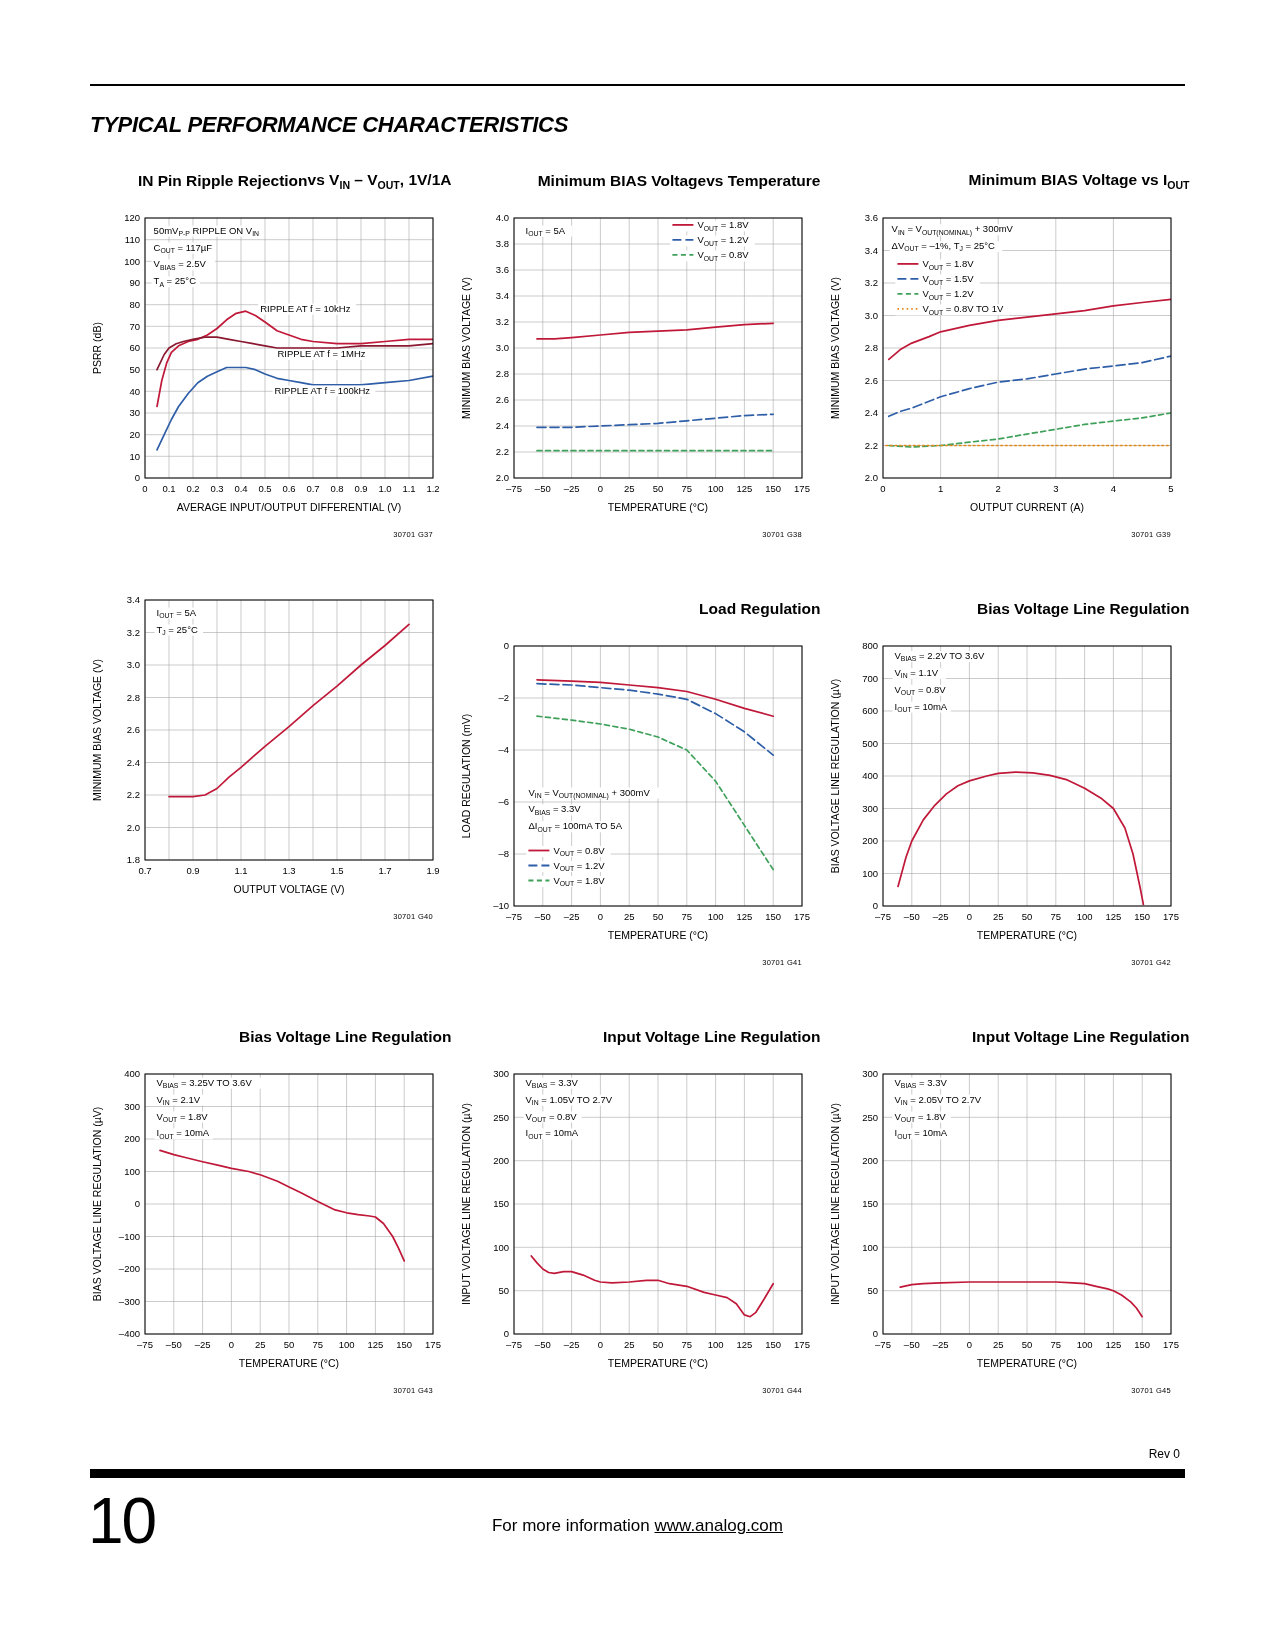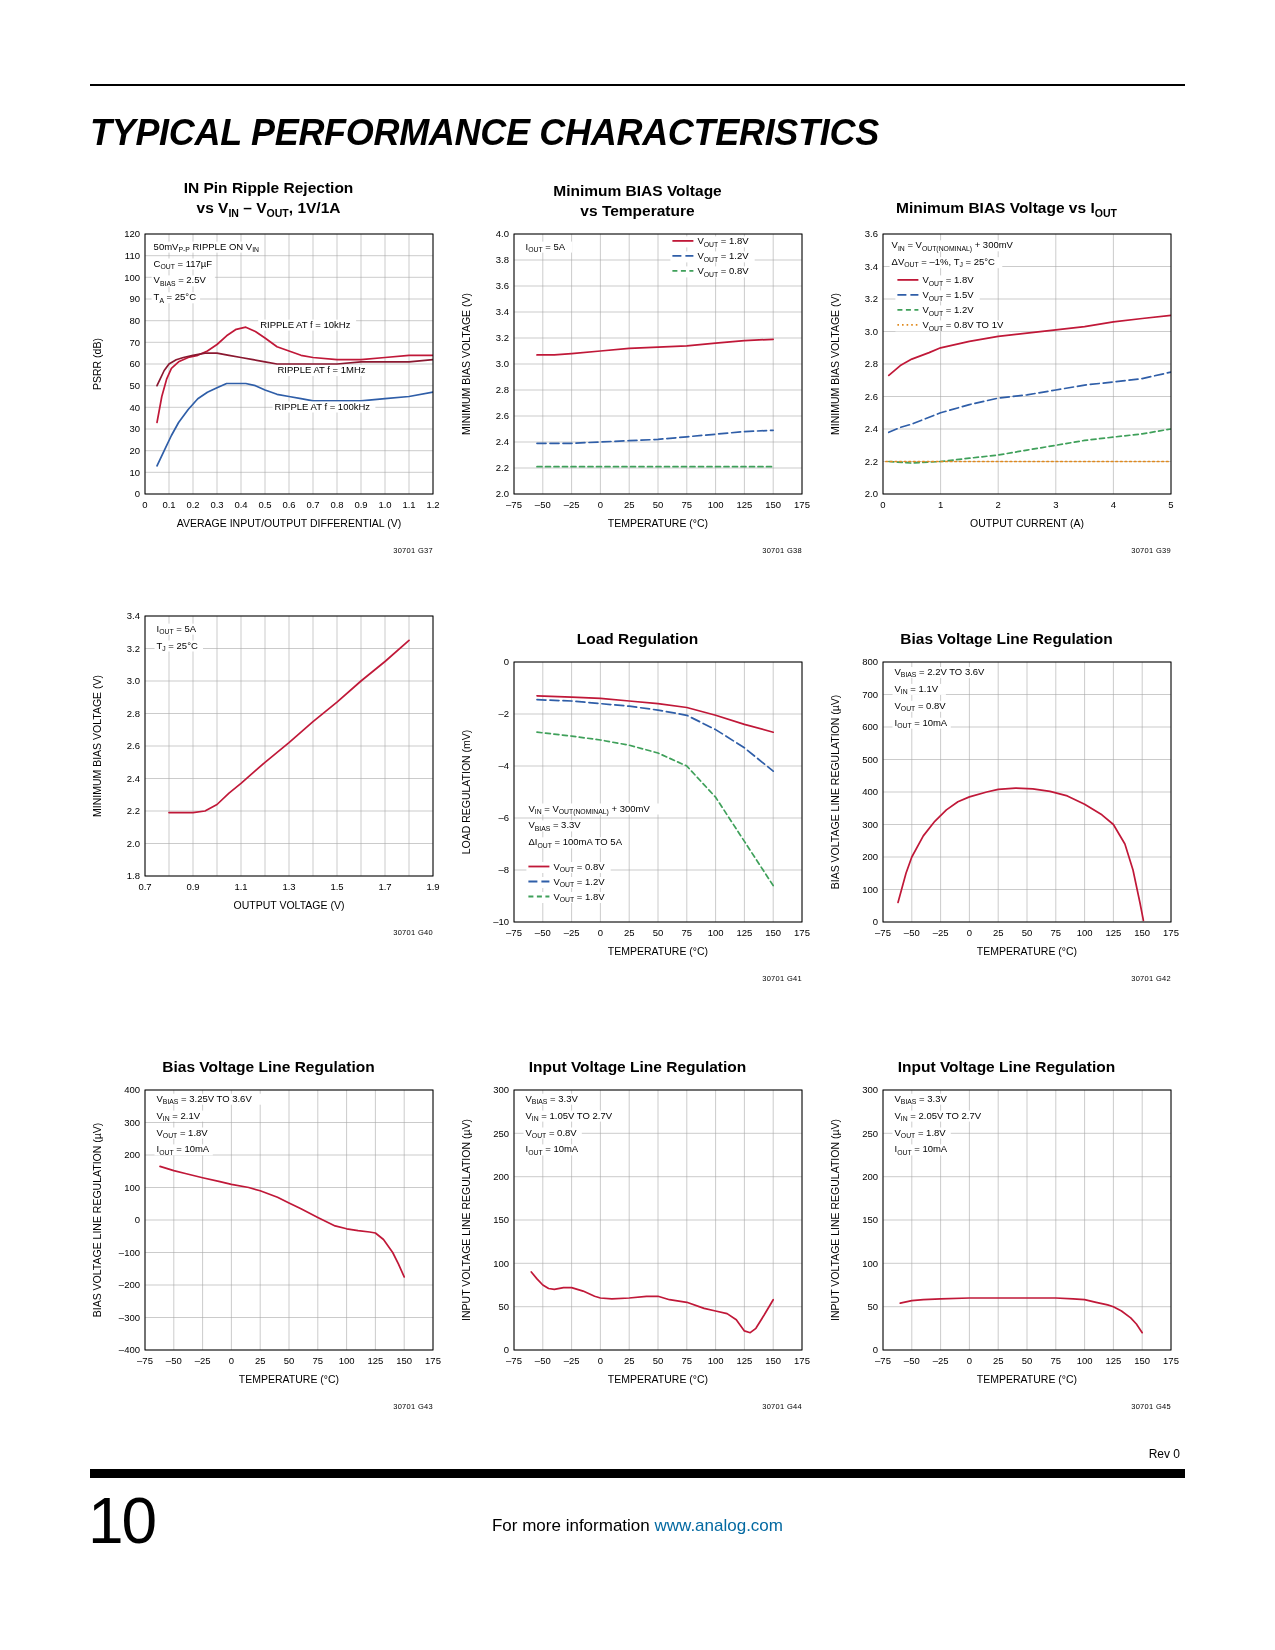--- a/index.html
+++ b/index.html
@@ -5,31 +5,31 @@
   html,body{margin:0;padding:0;}
   body{
     width:1275px;height:1650px;background:#ffffff;position:relative;
     font-family:"Liberation Sans",sans-serif;color:#000;
   }
   .page{position:absolute;inset:0;}
   .header{margin:84px 90px 0 90px;}
   .part{font-size:30px;font-weight:bold;letter-spacing:1px;}
   .rule{height:2px;background:#000;margin-top:9px;}
   .section-title{
-    margin:26px 90px 0 90px;font-size:36px;font-weight:bold;font-style:italic;
+    margin:26px 90px 0 90px;font-size:22px;font-weight:bold;font-style:italic;
     letter-spacing:-0.3px;
   }
   .grid{
     margin:20px 84px 0 84px;
     display:grid;grid-template-columns:repeat(3,1fr);
     row-gap:46px;justify-items:center;
   }
   .chart{width:366px;}
   .chart-title{
-    height:46px;display:flex;flex-direction:column;justify-content:flex-end;
+    height:46px;display:flex;flex-direction:row;justify-content:flex-end;
     align-items:center;font-weight:bold;font-size:15.5px;line-height:1.25;
     text-align:center;
   }
   .chart-title sub{font-size:68%;}
   .chart svg{display:block;margin:2px auto 0 auto;}
   svg text{fill:#000;font-family:"Liberation Sans",sans-serif;}
   .rev{position:absolute;right:95px;top:1447px;font-size:12px;padding-left:24px;}
   .footer-bar{position:absolute;left:90px;right:90px;top:1469px;height:9px;background:#000;}
   .pagenum{position:absolute;left:88px;top:1484px;font-size:64px;font-weight:normal;letter-spacing:-2px;}
   .footer-center{position:absolute;left:0;right:0;top:1516px;text-align:center;font-size:17px;}
@@ -630,15 +630,15 @@
           <text x="12" y="142.0" font-size="10.5" text-anchor="middle" transform="rotate(-90 12 142.0)"><tspan>INPUT VOLTAGE LINE REGULATION (µV)</tspan></text>
           <text x="344" y="331" font-size="7.5" text-anchor="end" fill="#555" letter-spacing="0.3">30701 G45</text>
         </svg>
       </div>
     </div>
 
   <div class="rev">Rev 0</div>
   <div class="footer-bar"></div>
   <div class="pagenum">10</div>
   <div class="footer-center">
-    <span>For more information </span><a class="link" style="color: #0369a1;">www.analog.com</a>
+    <span>For more information </span><a class="link" style="color: #000000; text-decoration: underline;">www.analog.com</a>
   </div>
 </div>
 
 </body></html>

